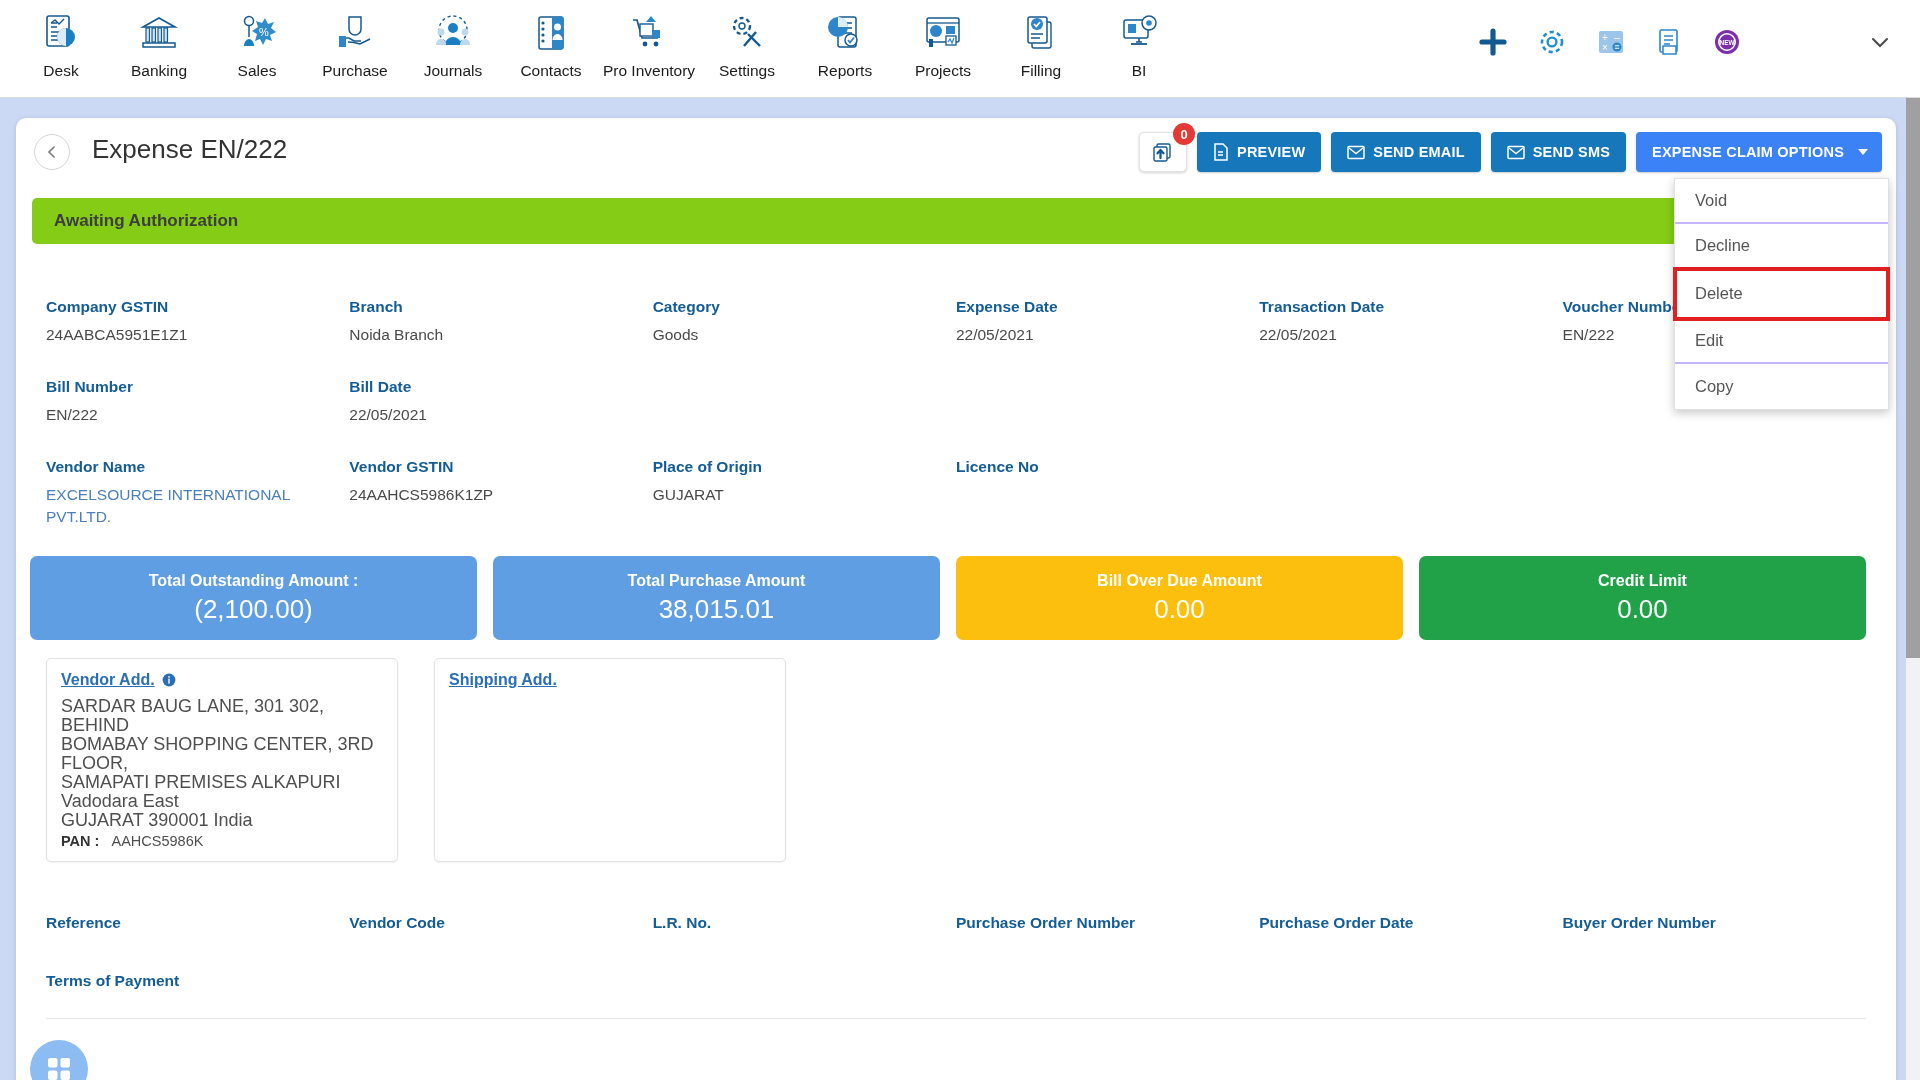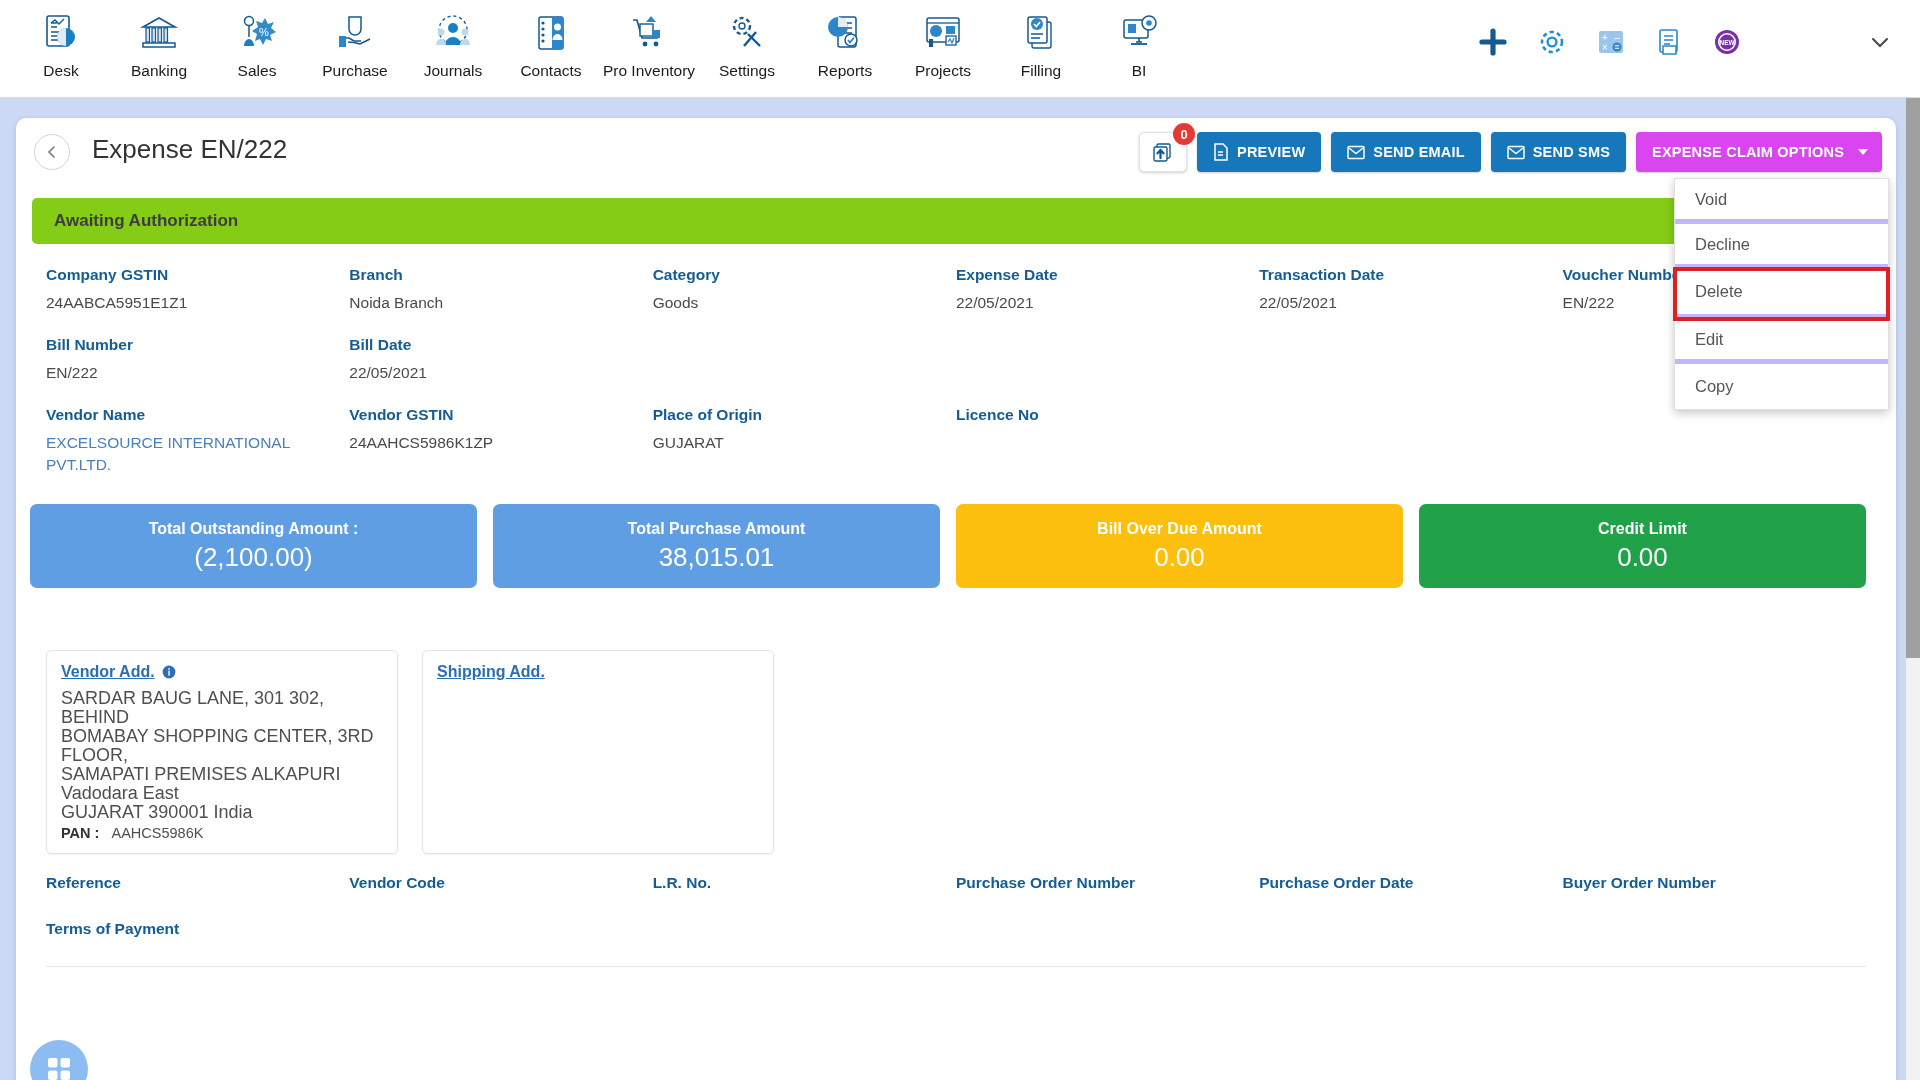--- a/index.html
+++ b/index.html
@@ -83,76 +83,76 @@
   }
   .btn {
     height: 40px; border: none; border-radius: 4px;
     background: #1777bb; color: #fff;
     font-size: 14.5px; font-weight: 700; letter-spacing: .2px;
     padding: 16px 16px; cursor: pointer;
     display: flex; align-items: center; gap: 8px;
     font-family: "Liberation Sans", sans-serif;
     box-shadow: 0 1px 2px rgba(0,0,0,0.2);
   }
-  .btn.dark { background: #d946ef; padding-right: 14px; }
+  .btn.dark { background: #3b82f6; padding-right: 14px; }
   .caret { width:0;height:0;border-left:5px solid transparent;border-right:5px solid transparent;border-top:6px solid #fff; margin-left:6px; }
 
   
   .dropdown {
     position: absolute; top: 178px; left: 1674px;
     width: 215px; background: #fff;
     border: 1px solid #e0e0e0;
     box-shadow: 0 3px 9px rgba(0,0,0,0.22);
     z-index: 80;
   }
   .dd-item {
     height: 45px; display: flex; align-items: center;
     padding-left: 20px; font-size: 16.5px; color: #555;
-    border-bottom: 5px solid #c4b5fd; cursor: pointer;
+    border-bottom: 2px solid #c4b5fd; cursor: pointer;
     background: #fff;
   }
   .dd-item:last-child { border-bottom: none; }
   .dd-item.hl {
     outline: 4px solid #e02020; outline-offset: -2px;
     position: relative; z-index: 2; height: 50px;
   }
 
   
   .status-bar {
     margin: 10px 16px 0 16px;
     height: 46px; background: #84cc16; border-radius: 5px;
     display: flex; align-items: center;
     padding-left: 22px;
     font-size: 17px; font-weight: 700; color: #3d3d3d;
   }
 
   
   .fields { padding: 22px 30px 0 30px; }
-  .frow { display: flex; margin-bottom: 22px; }
+  .frow { display: flex; margin-bottom: 22px; margin-top: 32px; }
   .fcell { flex: 0 0 16.666%; padding-right: 14px; }
   .flabel {
     font-size: 15.5px; font-weight: 700; color: #135c96;
     margin-bottom: 8px; white-space: nowrap;
   }
   .fval { font-size: 15.5px; color: #4a4a4a; line-height: 22px; }
   .fval.link { color: #4a7fbd; }
 
   
   .amounts { display: flex; gap: 16px; padding: 6px 30px 0 14px; }
   .amt {
     flex: 1; height: 84px; border-radius: 7px;
     display: flex; flex-direction: column;
     align-items: center; justify-content: center;
     color: #fff;
   }
   .amt .t { font-size: 16px; font-weight: 700; margin-bottom: 4px; }
   .amt .v { font-size: 26px; font-weight: 400; }
 
   
-  .addr-row { display: flex; gap: 24px; padding: 18px 30px 0 30px; margin-top: 44px; }
+  .addr-row { display: flex; gap: 36px; padding: 18px 30px 0 30px; }
   .addr-box {
     width: 352px; min-height: 137px;
     border: 1px solid #e3e3e3; border-radius: 5px;
     background: #fff; padding: 12px 14px;
     box-shadow: 0 1px 2px rgba(0,0,0,0.05);
   }
   .addr-title {
     font-size: 16px; font-weight: 700; color: #2a6eb5;
     text-decoration: underline; margin-bottom: 8px;
     display: inline-flex; align-items: center; gap: 7px;

